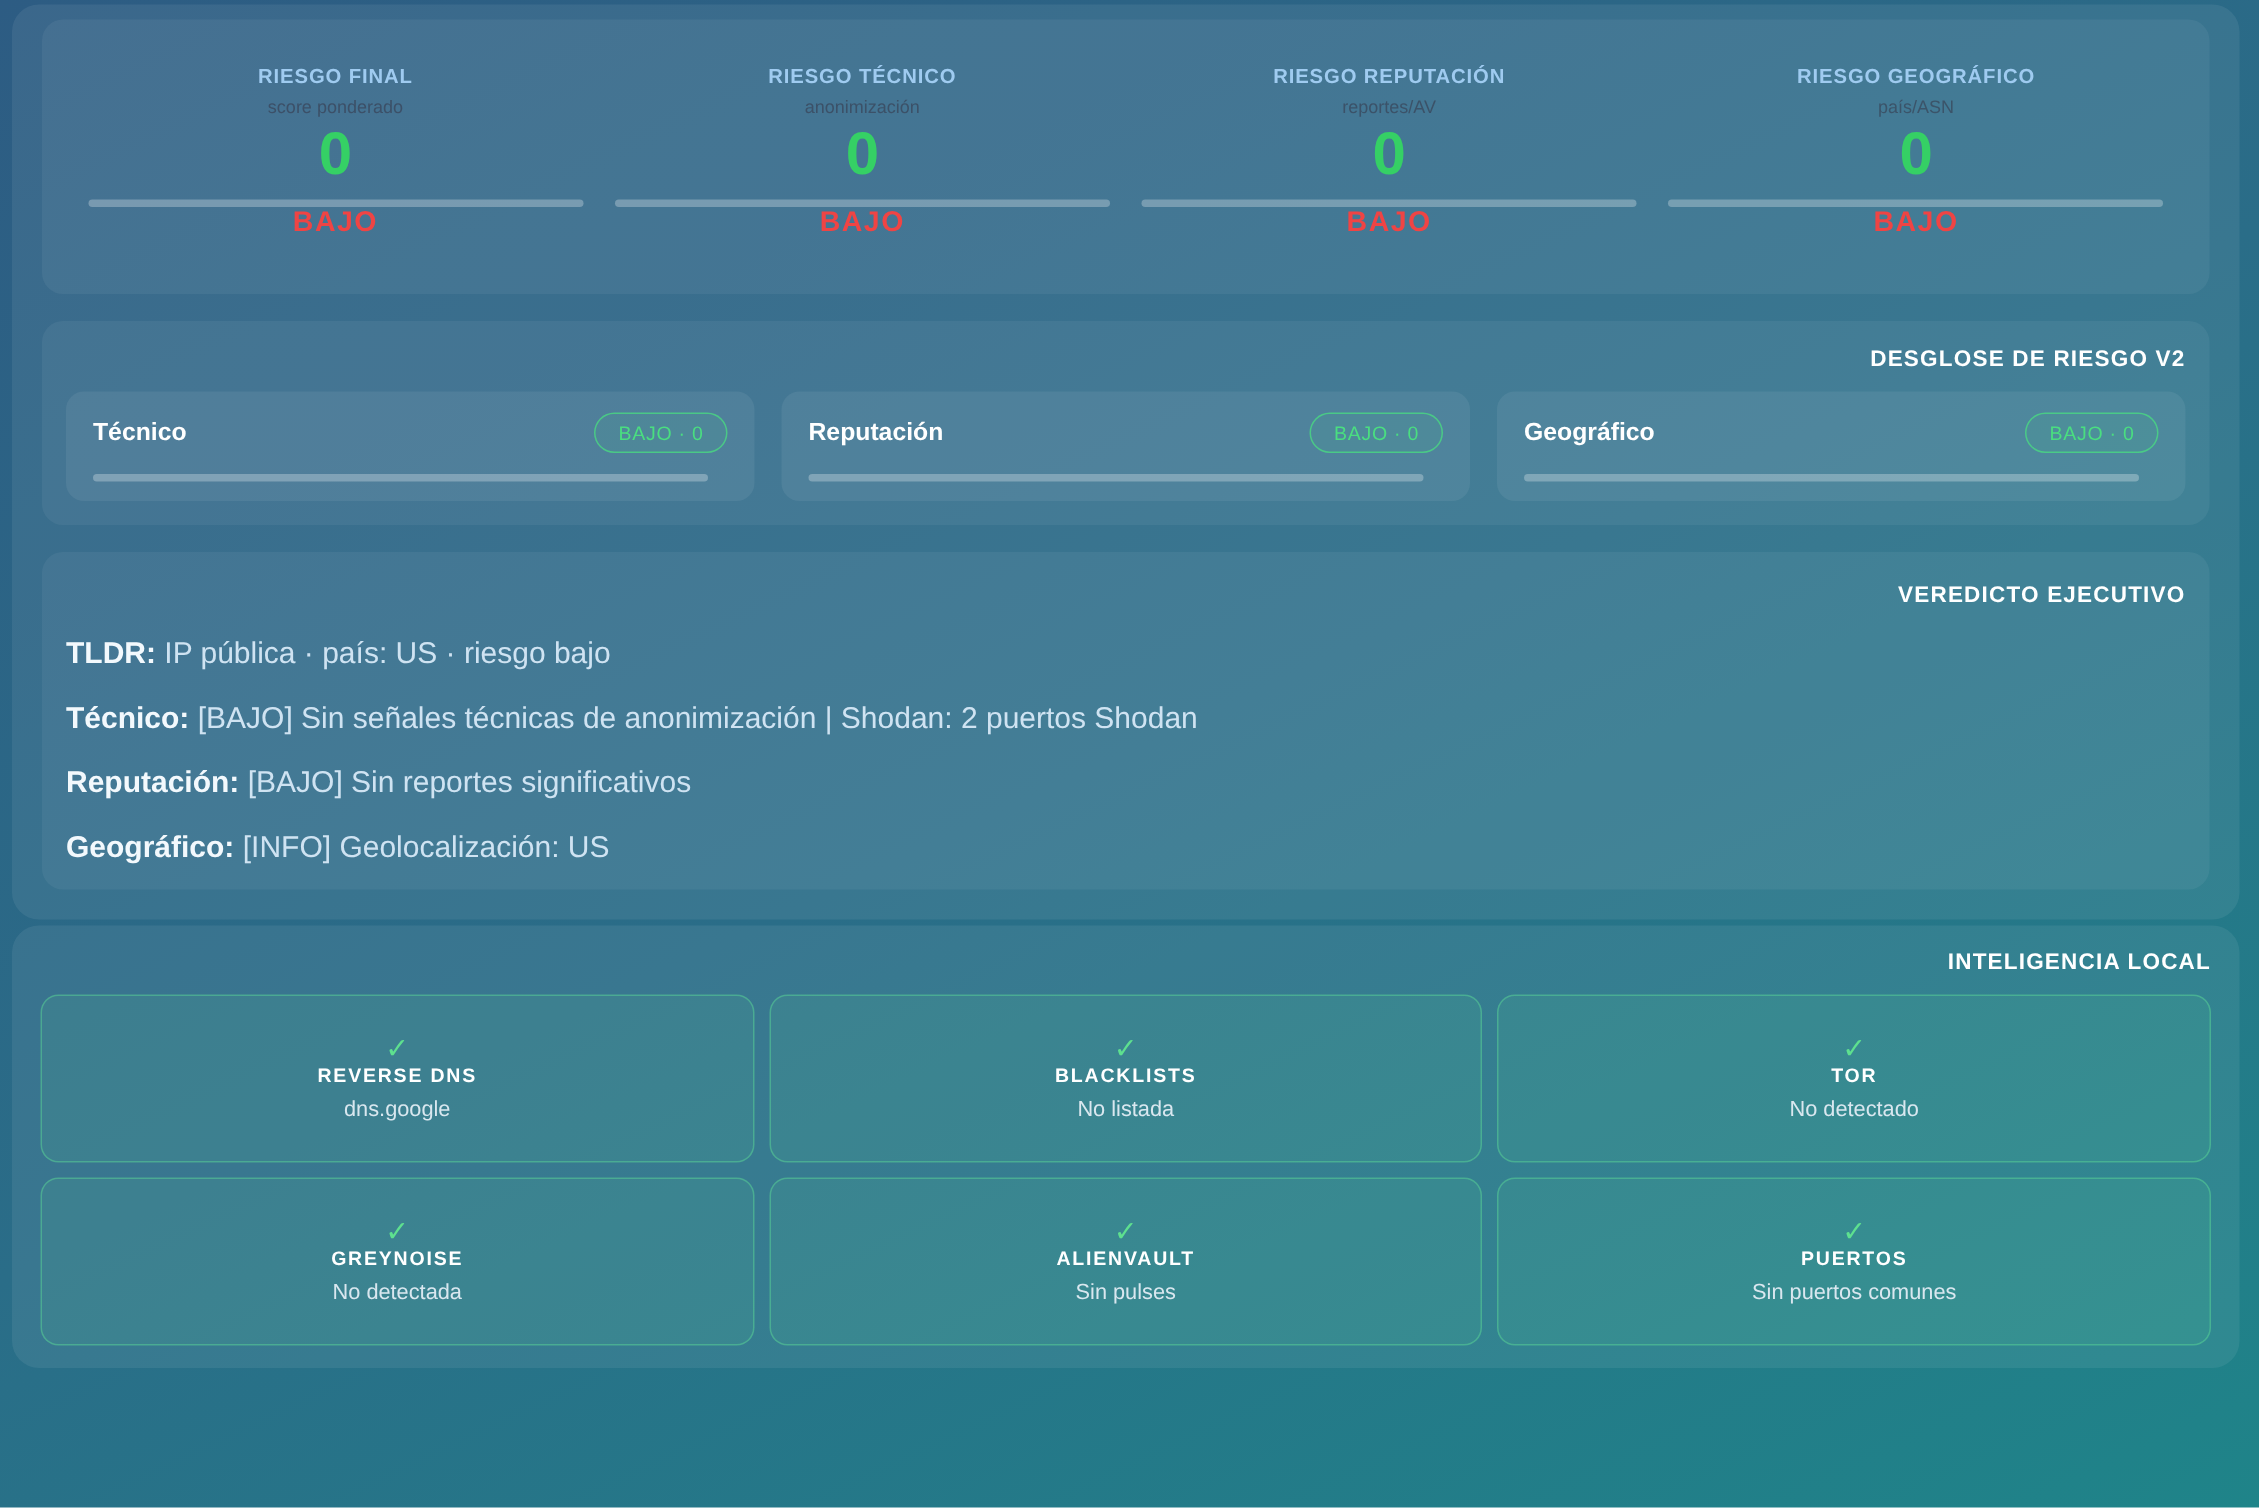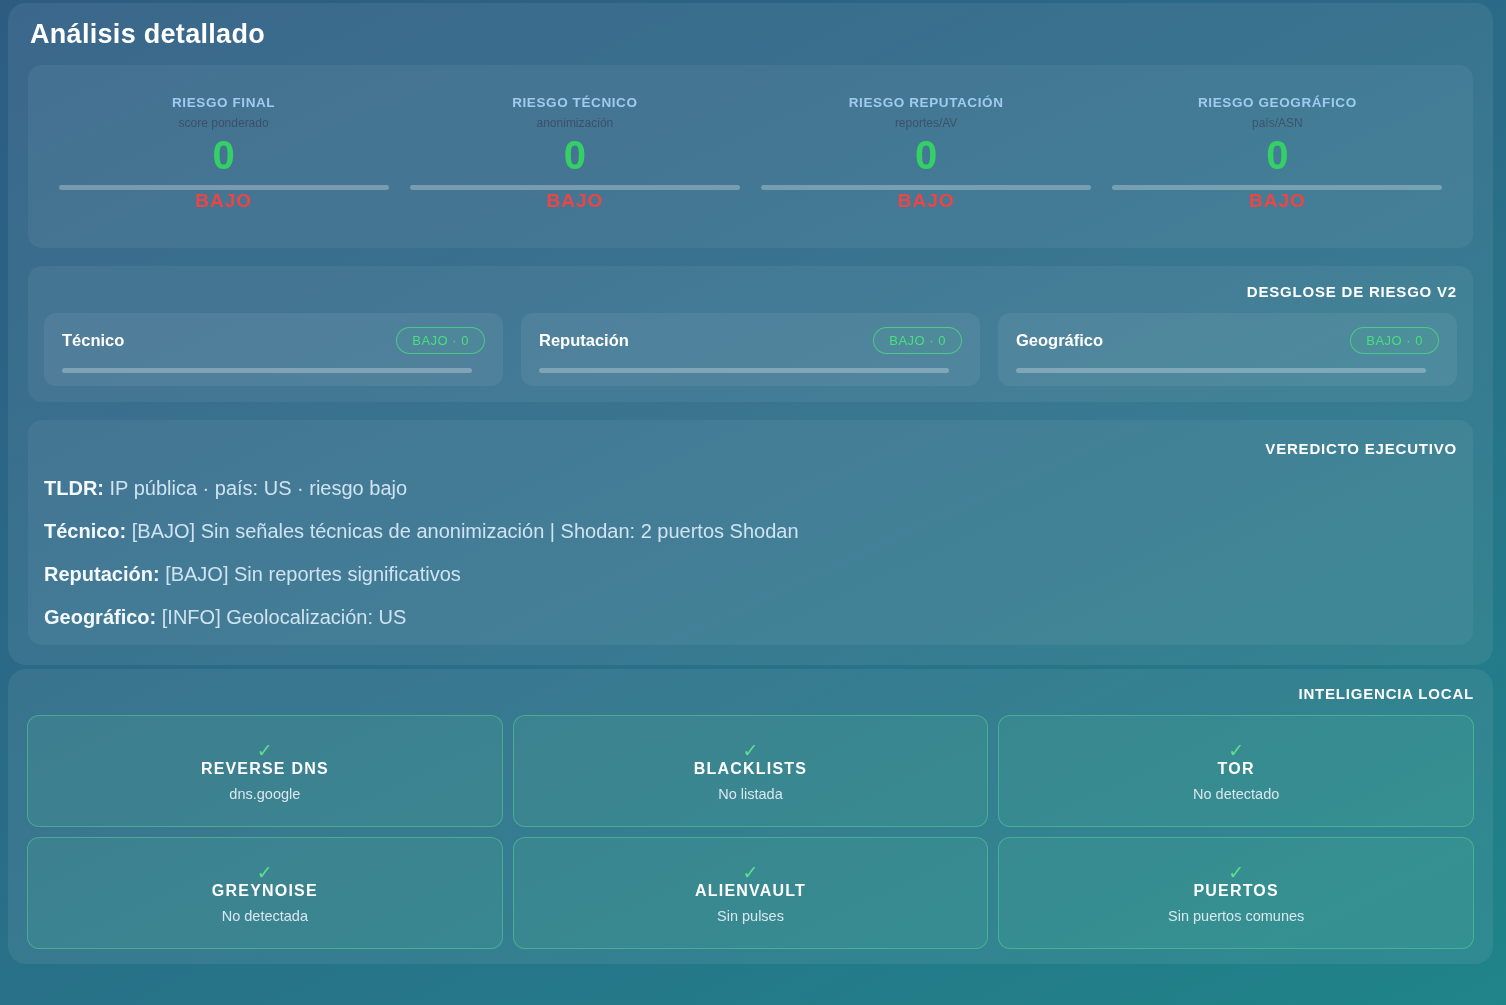--- a/index.html
+++ b/index.html
@@ -39,28 +39,27 @@
 
   .verdict-card { padding:20px 16px 16px; }
   .verdict-line { font-size:20px; margin-top:20px; color:#cfe3f2; }
   .verdict-line b { color:#f3f9fd; }
 
   .intel-panel { margin-top:4px; padding:16px 19px 15px; }
   .intel-grid { display:grid; grid-template-columns:repeat(3,1fr); gap:10px; margin-top:13px; }
   .intel-card { height:112px; background:rgba(94,220,150,0.10); border:1px solid rgba(94,220,150,0.45);
                 border-radius:12px; display:flex; flex-direction:column; align-items:center; justify-content:center; }
   .intel-check { color:#5ee08f; font-size:19px; line-height:1; }
-  .intel-title { font-size:16px; font-weight:bold; letter-spacing:1.2px; }
+  .intel-title { font-size:13px; font-weight:bold; letter-spacing:1.2px; }
   .intel-value { font-size:14.5px; color:#d9e7ef; margin-top:8px; }
 </style>
 </head>
 <body>
 
 <section class="panel main-panel">
-  <h1 class="page-title">Análisis detallado</h1>
 
   <div class="subcard metrics-card">
     <div class="metric">
       <div class="metric-label">RIESGO FINAL</div>
       <div class="metric-sub">score ponderado</div>
       <div class="metric-value">0</div>
       <div class="track">
           <div class="track-fill" style="width: 0%;"></div>
         </div>
       <div class="metric-level">BAJO</div>

